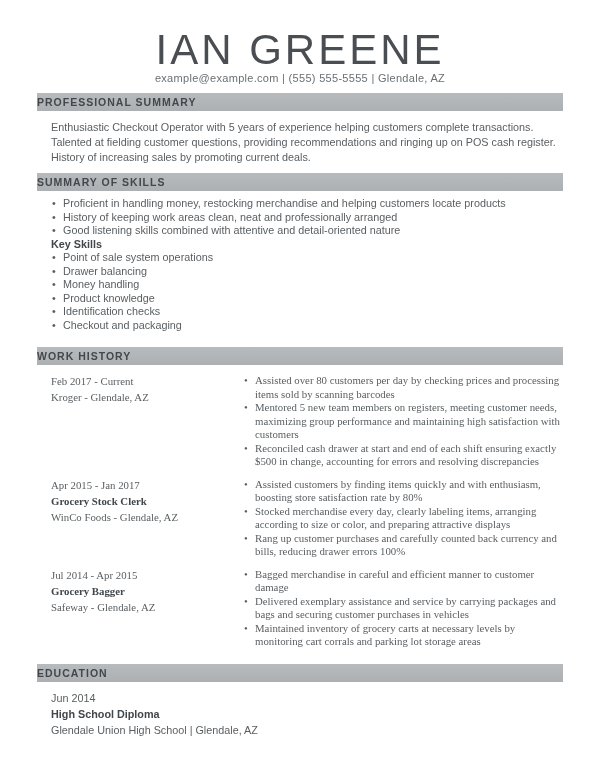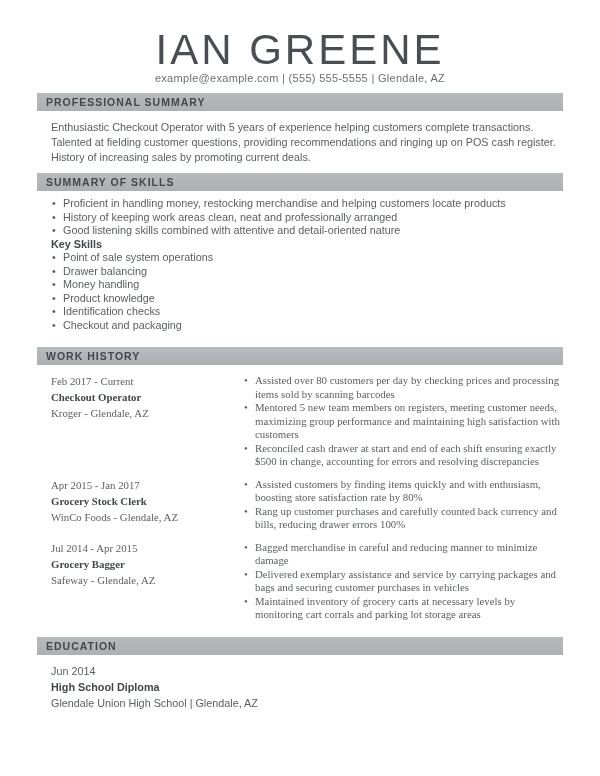--- a/index.html
+++ b/index.html
@@ -21,21 +21,20 @@
     letter-spacing: 3px; color: var(--name-color, #4a4e52);
   }
   .contact {
     text-align: center;
     font-size: 11px; line-height: 13px; letter-spacing: 0.3px;
     color: #6b6f72;
   }
   
   .section-bar {
     margin-top: 8px; height: 18px; line-height: 18px;
-    padding-left: 9px;
     background: linear-gradient(var(--bar-bg-top, #b8bbbd), var(--bar-bg-bottom, #adb0b3));
     font-size: 10.5px; font-weight: bold; letter-spacing: 1px;
     color: var(--bar-text, #42474b);
   }
   .section-bar.tight { margin-top: 15px; }
   
   .summary-text {
     margin: 9px 0 0 14px;
     font-size: 10.8px; line-height: 15px; color: #5a5e61;
     max-width: 505px;
@@ -112,21 +111,20 @@
 
   <section>
     <div class="section-bar tight">
       <span>WORK HISTORY</span>
     </div>
     <div class="jobs">
 
         <div class="job">
           <div class="job-left">
             <div class="job-dates">Feb 2017 - Current</div>
-            <div class="job-title">Checkout Operator</div>
             <div class="job-company">Kroger - Glendale, AZ</div>
           </div>
           <ul class="bullet-list job-bullets">
 
               <li>Assisted over 80 customers per day by checking prices and processing items sold by scanning barcodes</li>
 
               <li>Mentored 5 new team members on registers, meeting customer needs, maximizing group performance and maintaining high satisfaction with customers</li>
 
               <li>Reconciled cash drawer at start and end of each shift ensuring exactly $500 in change, accounting for errors and resolving discrepancies</li>
             </ul>
@@ -135,34 +133,35 @@
         <div class="job">
           <div class="job-left">
             <div class="job-dates">Apr 2015 - Jan 2017</div>
             <div class="job-title">Grocery Stock Clerk</div>
             <div class="job-company">WinCo Foods - Glendale, AZ</div>
           </div>
           <ul class="bullet-list job-bullets">
 
               <li>Assisted customers by finding items quickly and with enthusiasm, boosting store satisfaction rate by 80%</li>
 
+              <li>Stocked merchandise every day, clearly labeling items, arranging according to size or color, and preparing attractive displays</li>
 
               <li>Rang up customer purchases and carefully counted back currency and bills, reducing drawer errors 100%</li>
             </ul>
         </div>
 
         <div class="job">
           <div class="job-left">
             <div class="job-dates">Jul 2014 - Apr 2015</div>
             <div class="job-title">Grocery Bagger</div>
             <div class="job-company">Safeway - Glendale, AZ</div>
           </div>
           <ul class="bullet-list job-bullets">
 
-              <li>Bagged merchandise in careful and reducing manner to minimize damage</li>
+              <li>Bagged merchandise in careful and efficient manner to customer damage</li>
 
               <li>Delivered exemplary assistance and service by carrying packages and bags and securing customer purchases in vehicles</li>
 
               <li>Maintained inventory of grocery carts at necessary levels by monitoring cart corrals and parking lot storage areas</li>
             </ul>
         </div>
       </div>
   </section>
 
   <section>

